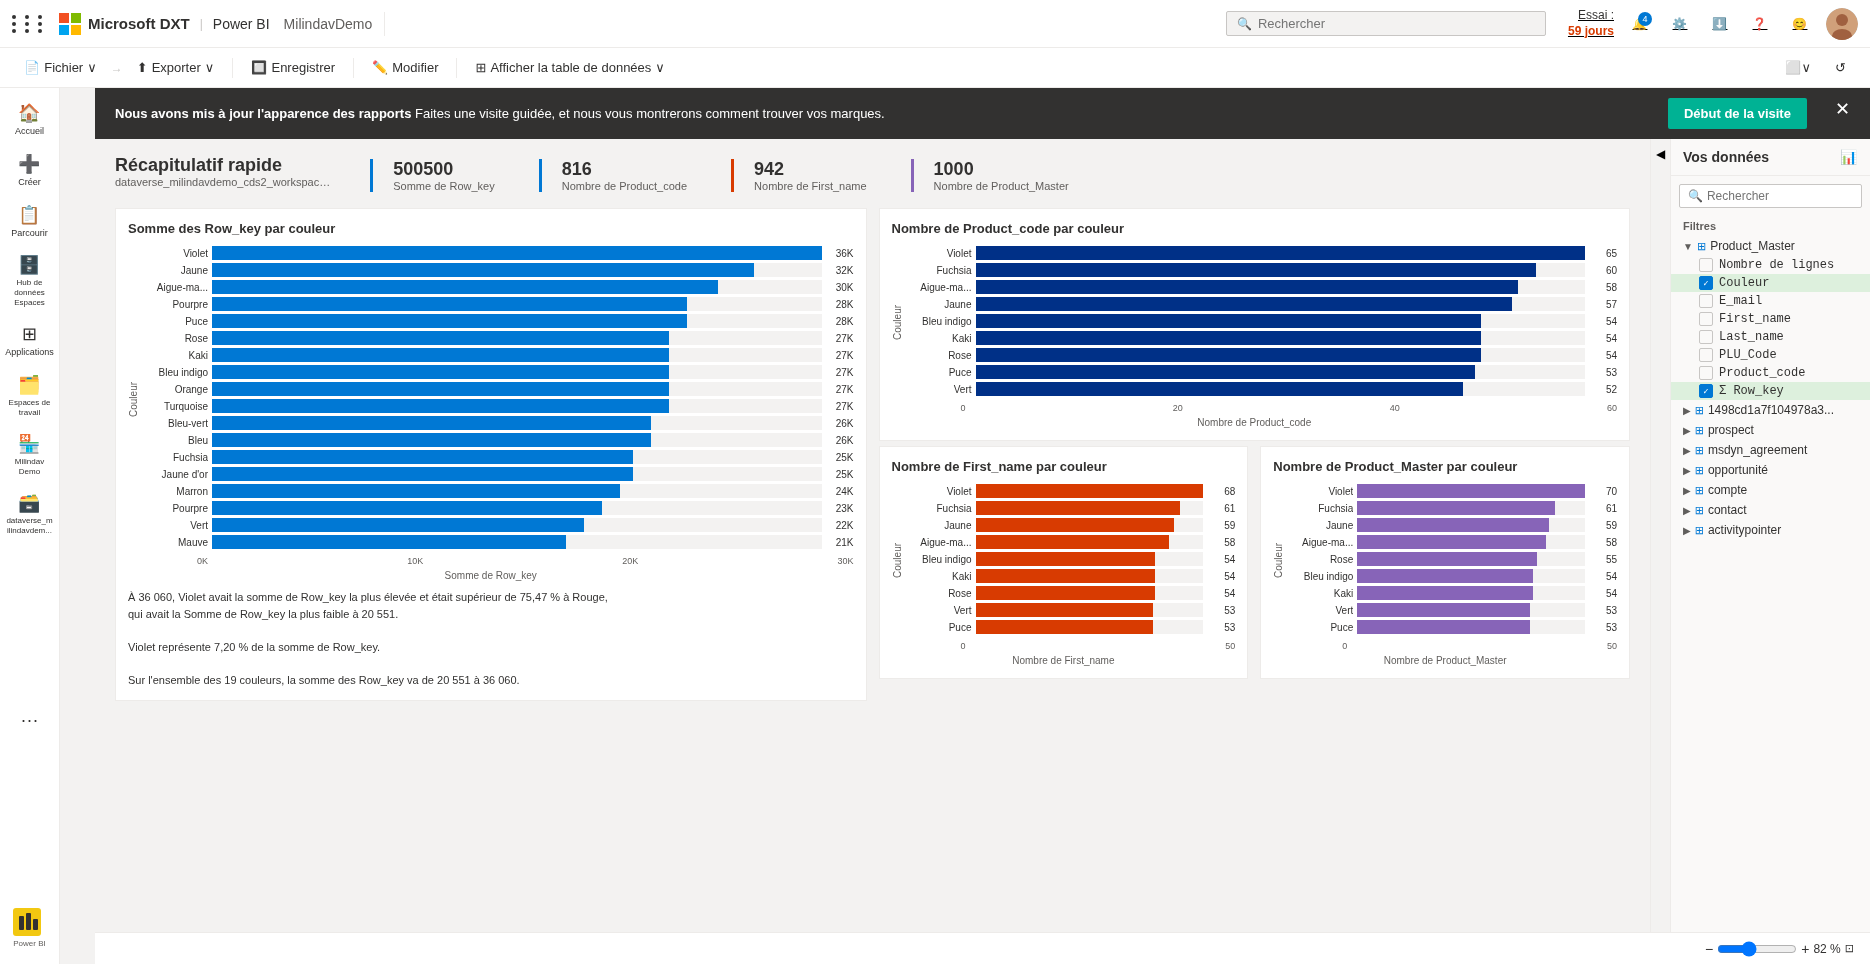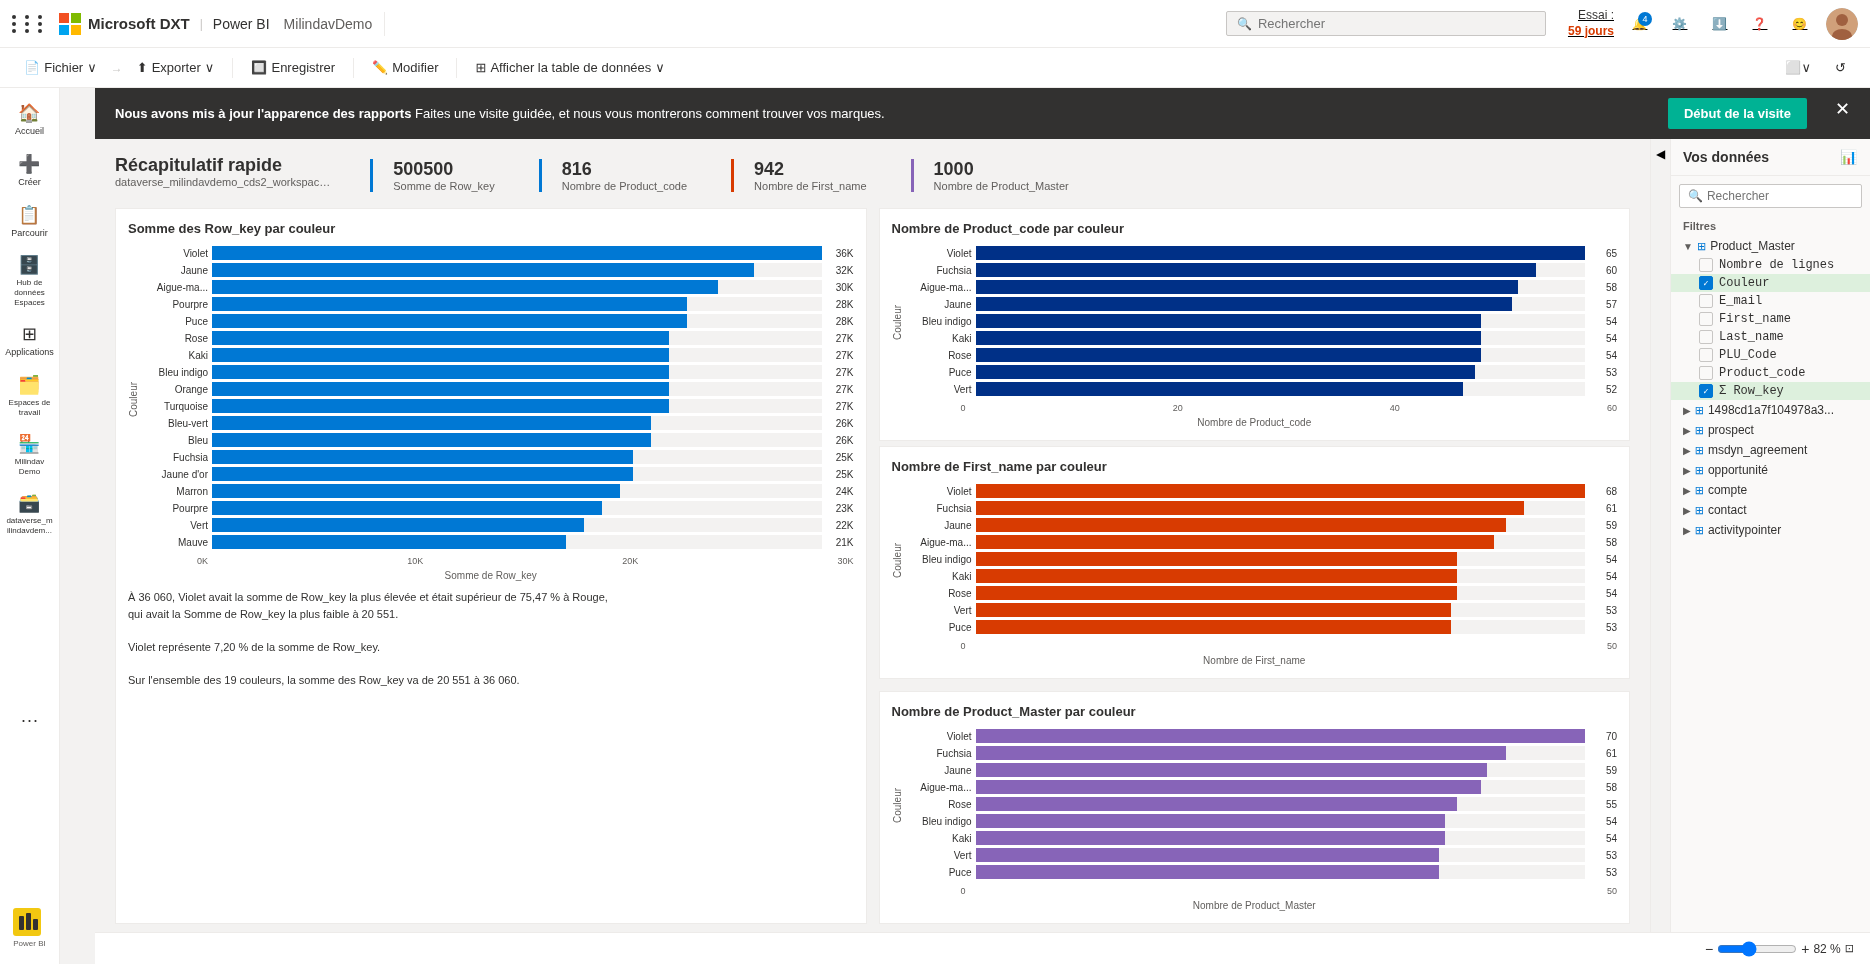--- a/index.html
+++ b/index.html
@@ -548,21 +548,21 @@
                 <div class="x-axis">
                   <span>0</span>
                     <span>20</span>
                     <span>40</span>
                     <span>60</span>
                 </div>
                 <div class="x-axis-label">Nombre de Product_code</div>
               </div>
             </div>
 
-            <div style="display:grid;grid-template-columns:1fr;gap:12px;">
+            <div style="display:grid;grid-template-columns:1fr 1fr;gap:12px;">
               <div class="chart-card">
                 <div class="chart-title">Nombre de First_name par couleur</div>
                 <div class="bar-chart">
                   <div class="bar-chart-content">
                     <div class="y-axis-label">Couleur</div>
                     <div class="bars-area" id="chart3-bars">
                         <div class="bar-row">
                           <span class="bar-name">Violet</span>
                           <div class="bar-track">
                             <div class="bar-fill" style="width: 100%; background: rgb(216, 59, 1);"></div>

